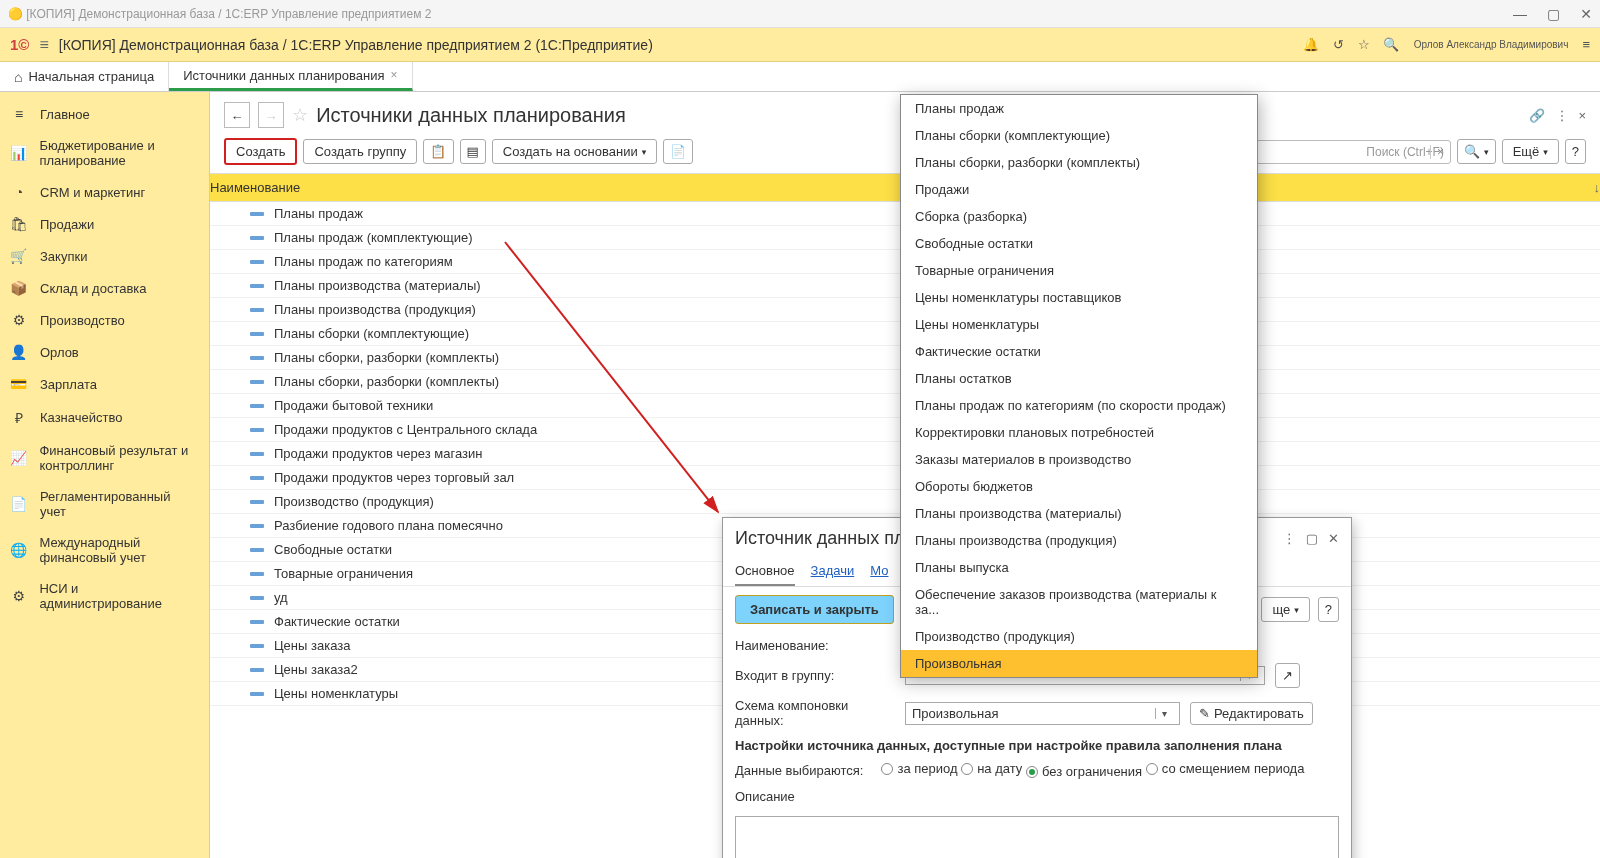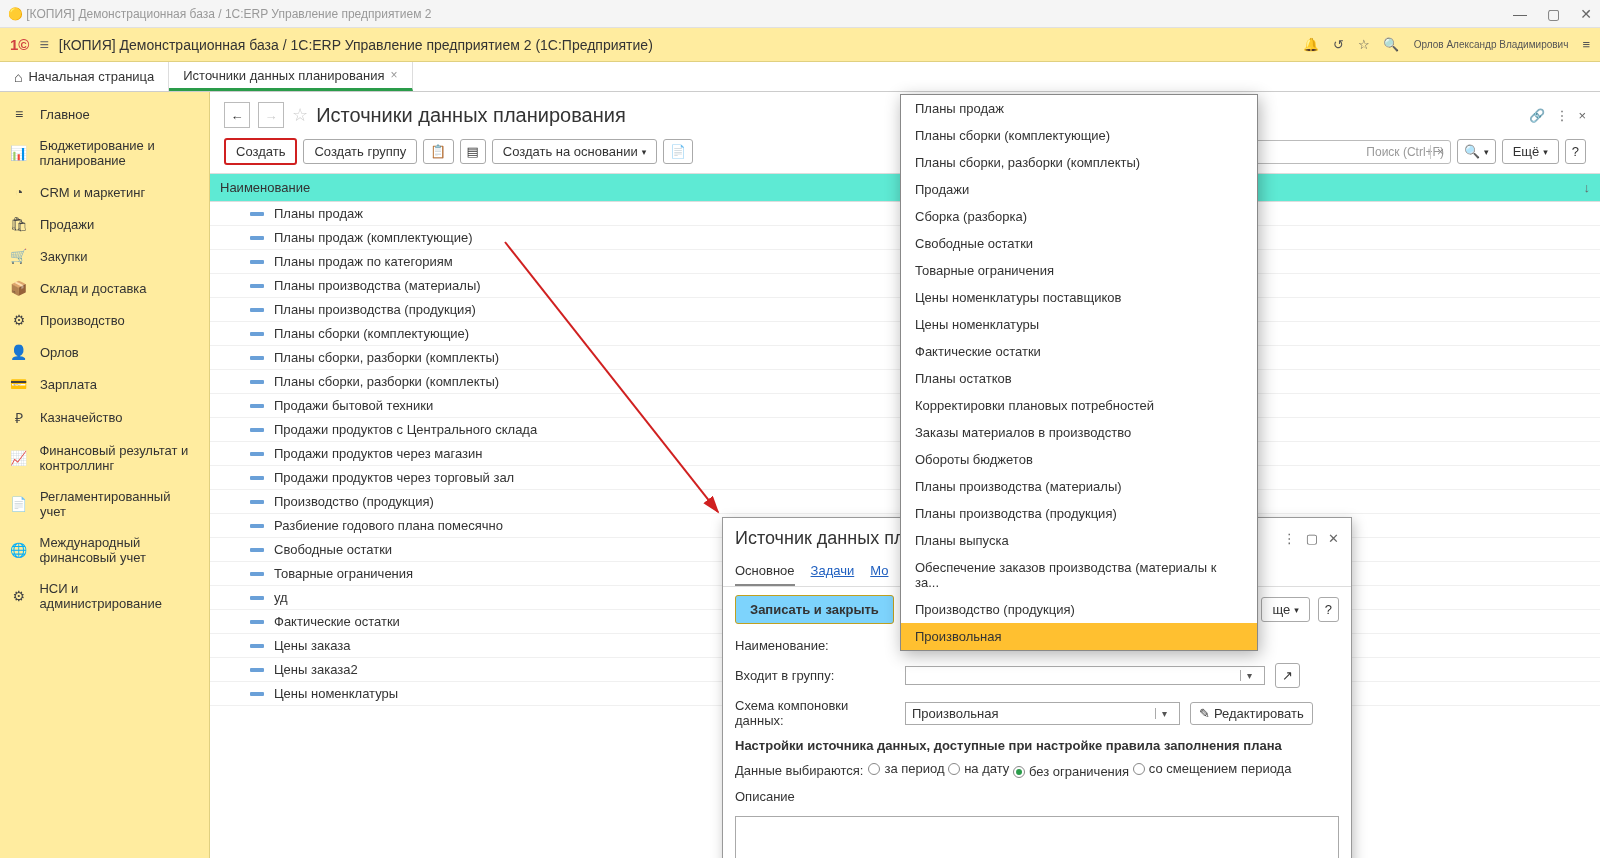--- a/index.html
+++ b/index.html
@@ -36,21 +36,21 @@
 
 .toolbar { display: flex; align-items: center; gap: 6px; padding: 4px 14px 8px; text-align: right; }
 .btn { border: 1px solid #aaa; background: #fff; padding: 4px 10px; font-size: 13px; border-radius: 3px; display: inline-flex; align-items: center; gap: 4px; }
 .btn.highlighted { border: 2px solid #d02020; }
 .btn.icon-only { padding: 4px 6px; }
 .toolbar .spacer { flex: 1; }
 .search-box { width: 220px; border: 1px solid #bbb; padding: 4px 6px; font-size: 12px; color: #999; border-radius: 3px; position: relative; }
 .search-x { position: absolute; right: 6px; top: 50%; transform: translateY(-50%); border-left: 1px solid #ccc; padding-left: 6px; color: #888; }
 
 .grid { border-top: 1px solid #ddd; }
-.grid-header { background: #5eead4; border-bottom: 1px solid #ddd; padding: 6px 10px; font-size: 13px; display:flex; }
+.grid-header { background: #fde047; border-bottom: 1px solid #ddd; padding: 6px 0; font-size: 13px; display:flex; }
 .grid-header .sort { margin-left:auto; color:#666; }
 .grid-body { overflow-y: auto; height: calc(766px - 44px - 42px - 30px); }
 .row { display: flex; align-items: center; gap: 10px; padding: 4px 40px; border-bottom: 1px solid #f0f0f0; font-size: 13px; }
 .row .dash { width: 14px; height: 4px; background: #6aa0d8; border-radius: 1px; }
 
 .dialog { position: absolute; left: 512px; top: 425px; width: 630px; background: #fff; border: 1px solid #999; box-shadow: 2px 4px 12px rgba(0,0,0,0.25); }
 .dlg-title { display: flex; align-items: center; padding: 10px 12px 8px; }
 .dlg-title h2 { font-size: 18px; font-weight: normal; }
 .dlg-title .controls { margin-left: auto; display: flex; gap: 10px; color: #666; font-size:13px;}
 .dlg-tabs { display: flex; gap: 16px; padding: 0 12px; border-bottom: 1px solid #ddd; }
@@ -59,21 +59,21 @@
 .dlg-tab:not(.current) a { color: #2060c0; text-decoration: underline; }
 .dlg-toolbar { padding: 8px 12px; display: flex; gap: 8px; align-items:center; }
 .btn.main-action { background: #7dd3fc; border-color: #c0a020; font-weight: bold; padding: 6px 14px; }
 .dlg-body { padding: 6px 12px 12px; }
 .form-row { display: flex; align-items: center; gap: 10px; margin-bottom: 10px; font-size: 13px; }
 .form-row label { width: 160px; }
 .form-row .input { border: 1px solid #aaa; padding: 3px 6px; font-size: 13px; flex:1; display:flex; align-items:center; position:relative; }
 .sel-btn { border-left:1px solid #aaa; padding:0 6px; margin-left:auto; color:#555; font-size:10px;}
 .edit-btn { border:1px solid #aaa; padding:3px 8px; display:inline-flex; align-items:center; gap:4px; border-radius:3px;}
 .section-label { font-weight: bold; margin: 4px 0 8px; font-size:13px;}
-.radio-row { display: flex; align-items: center; gap: 5px; font-size: 13px; }
+.radio-row { display: flex; align-items: center; gap: 18px; font-size: 13px; }
 .radio { display: inline-flex; align-items: center; gap: 4px; }
 .radio .circle { width: 12px; height: 12px; border: 1px solid #888; border-radius: 50%; display:inline-flex; align-items:center; justify-content:center;}
 .radio.checked .circle::after { content:''; width:6px; height:6px; background:#2a9c4a; border-radius:50%; }
 textarea.desc { width: 100%; height: 60px; border: 1px solid #aaa; margin-top:4px; resize:none;}
 
 .dropdown { position: absolute; left: 690px; top: 2px; width: 358px; background: #fff; border: 1px solid #888; box-shadow: 2px 4px 16px rgba(0,0,0,0.3); max-height: 600px; overflow-y:auto; z-index: 20;}
 .dd-item { padding: 6px 14px; font-size: 13px; cursor: default; }
 .dd-item.highlight { background: #ffc030; }
 .dropdown::-webkit-scrollbar{width:12px;} .dropdown::-webkit-scrollbar-thumb{background:#c0c0c0;}
 
@@ -385,20 +385,21 @@
         <div class="dd-item">Планы сборки (комплектующие)</div>
         <div class="dd-item">Планы сборки, разборки (комплекты)</div>
         <div class="dd-item">Продажи</div>
         <div class="dd-item">Сборка (разборка)</div>
         <div class="dd-item">Свободные остатки</div>
         <div class="dd-item">Товарные ограничения</div>
         <div class="dd-item">Цены номенклатуры поставщиков</div>
         <div class="dd-item">Цены номенклатуры</div>
         <div class="dd-item">Фактические остатки</div>
         <div class="dd-item">Планы остатков</div>
+        <div class="dd-item">Планы продаж по категориям (по скорости продаж)</div>
         <div class="dd-item">Корректировки плановых потребностей</div>
         <div class="dd-item">Заказы материалов в производство</div>
         <div class="dd-item">Обороты бюджетов</div>
         <div class="dd-item">Планы производства (материалы)</div>
         <div class="dd-item">Планы производства (продукция)</div>
         <div class="dd-item">Планы выпуска</div>
         <div class="dd-item">Обеспечение заказов производства (материалы к за...</div>
         <div class="dd-item">Производство (продукция)</div>
         <div class="dd-item highlight">Произвольная</div>
       </div>

